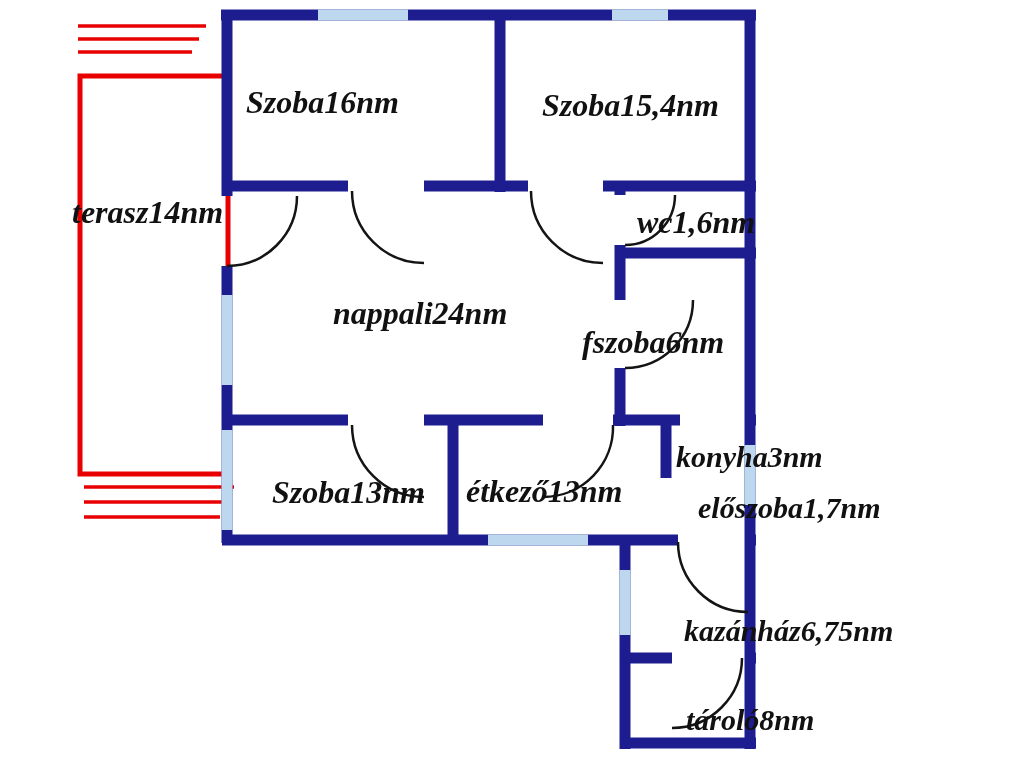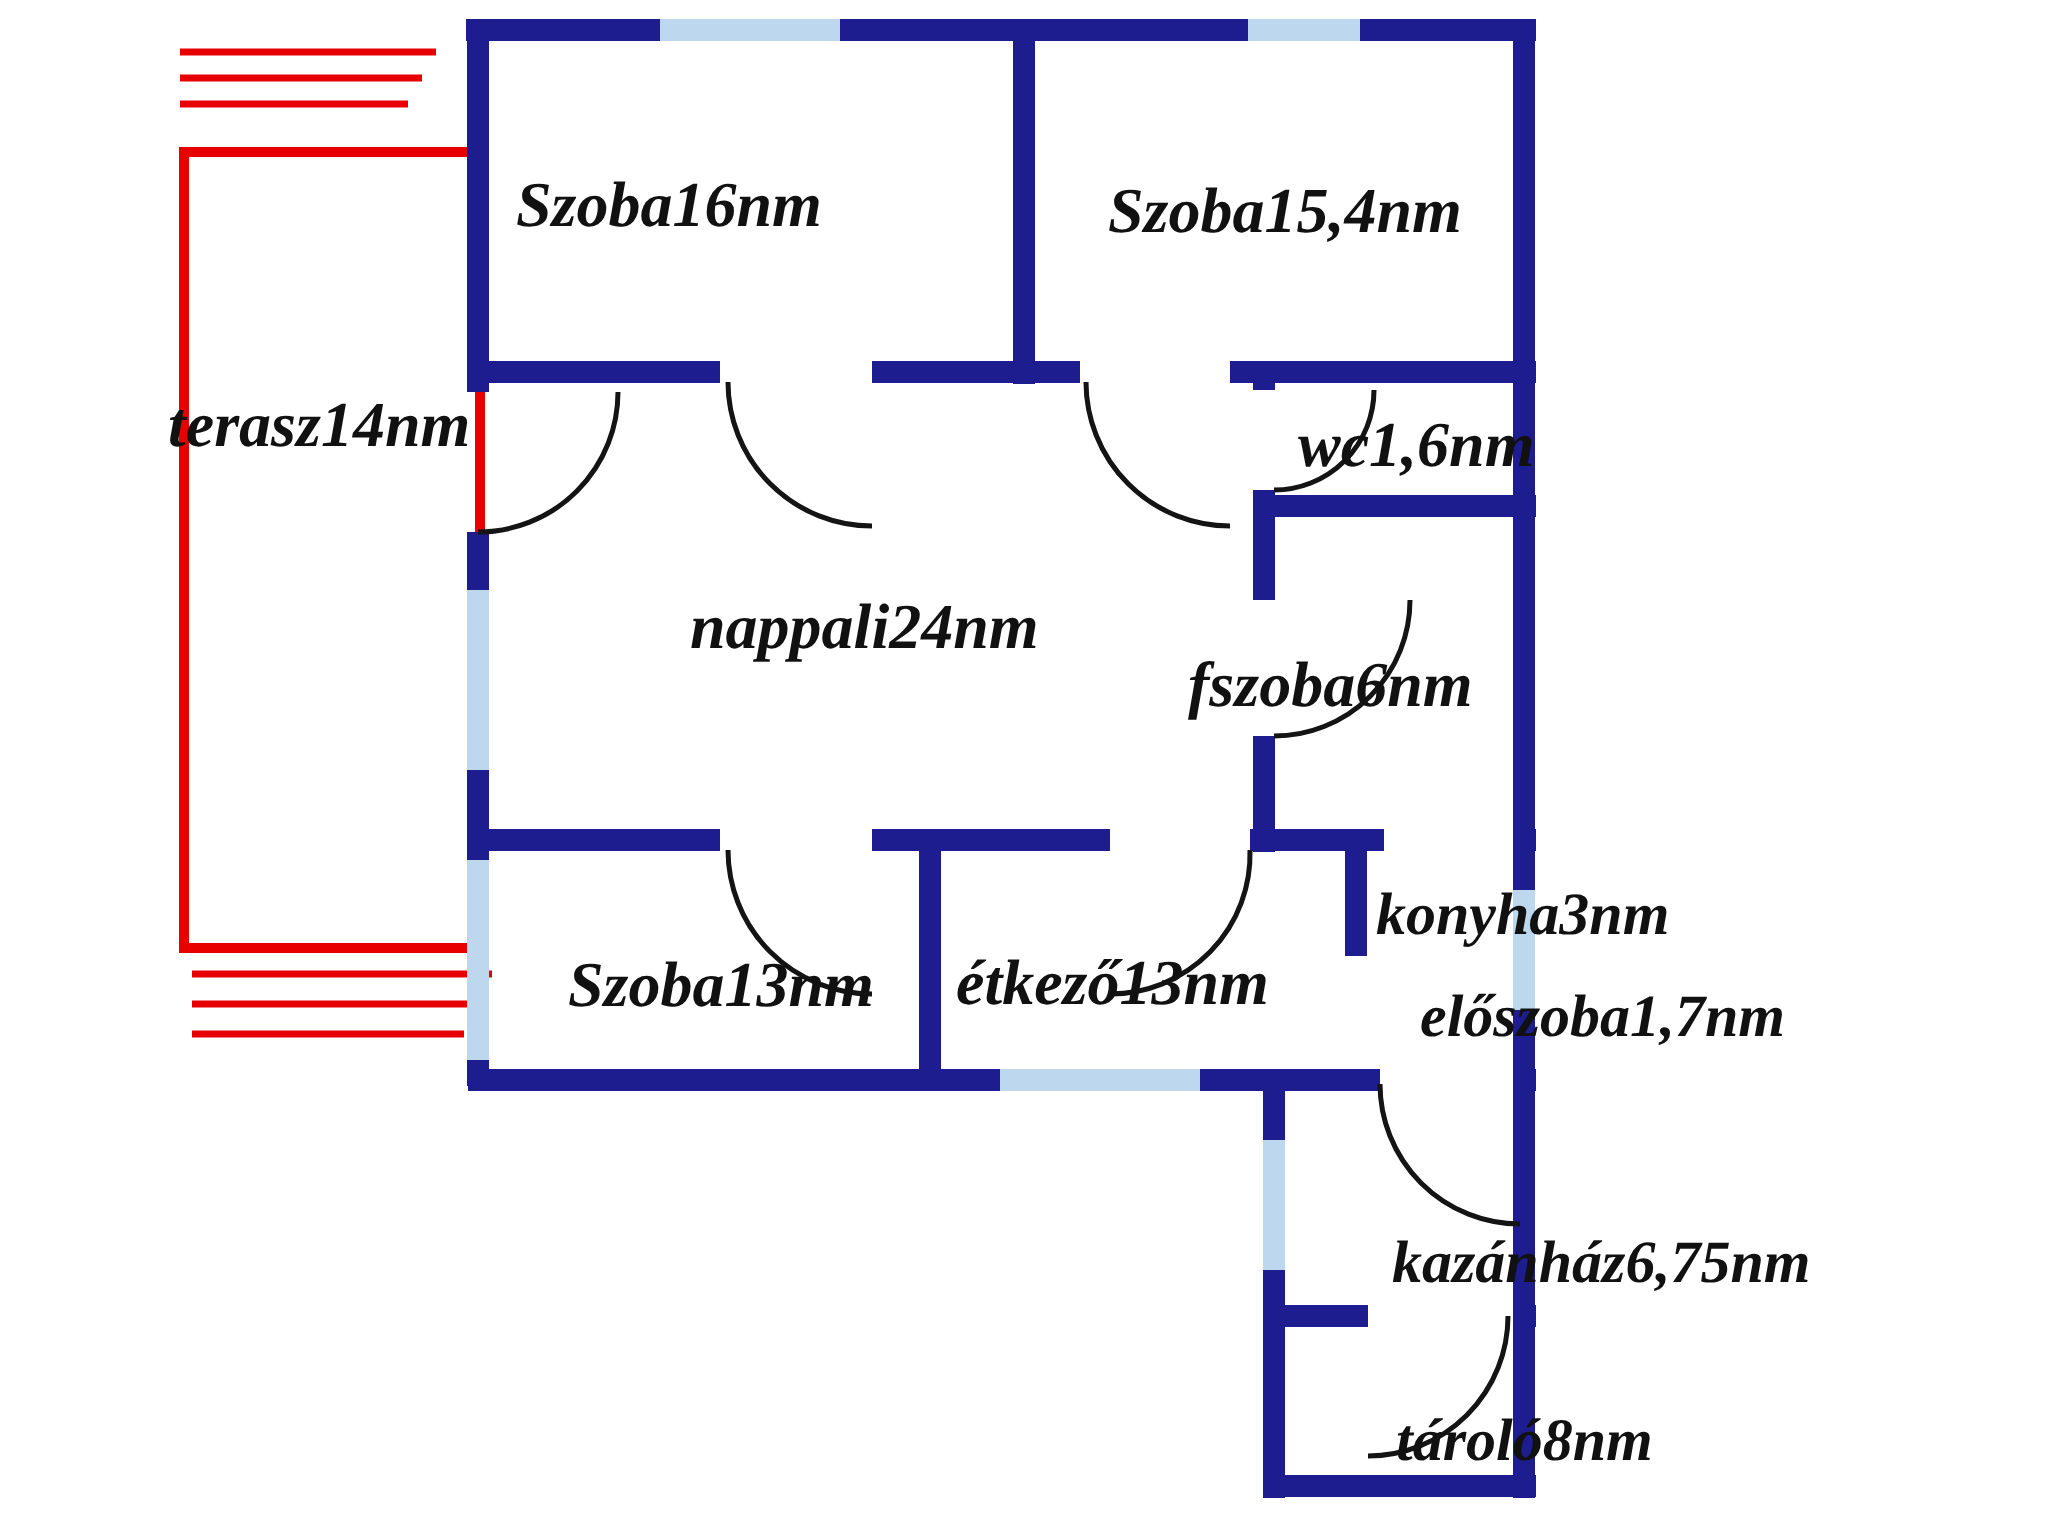--- a/index.html
+++ b/index.html
@@ -3,21 +3,21 @@
 <meta charset="utf-8">
 <title>Floor plan</title>
 <style>
   html,body{margin:0;padding:0;}
   body{
     width:1024px;height:768px;
     background:var(--background,#ffffff);
     font-family:"Liberation Serif", serif;
     overflow:hidden;
   }
-  .plan-wrap{position:relative;width:999px;height:768px;padding-left:12px;}
+  .plan-wrap{position:relative;width:999px;height:768px;}
   svg{display:block;}
   .wall{stroke:var(--wall,#1d1d8f);stroke-width:11;stroke-linecap:butt;}
   .window{stroke:var(--window,#bdd7ee);stroke-width:11;stroke-linecap:butt;}
   .arc{stroke:var(--door_arc,#141414);stroke-width:2.5;fill:none;}
   .red-rect{fill:none;stroke:var(--terrace,#e80000);stroke-width:5;}
   .red-line{stroke:var(--terrace,#e80000);stroke-width:3.5;}
   .room-label{
     font-family:"Liberation Serif", serif;
     font-weight:bold;font-style:italic;
     font-size:32px;fill:var(--text,#111111);

